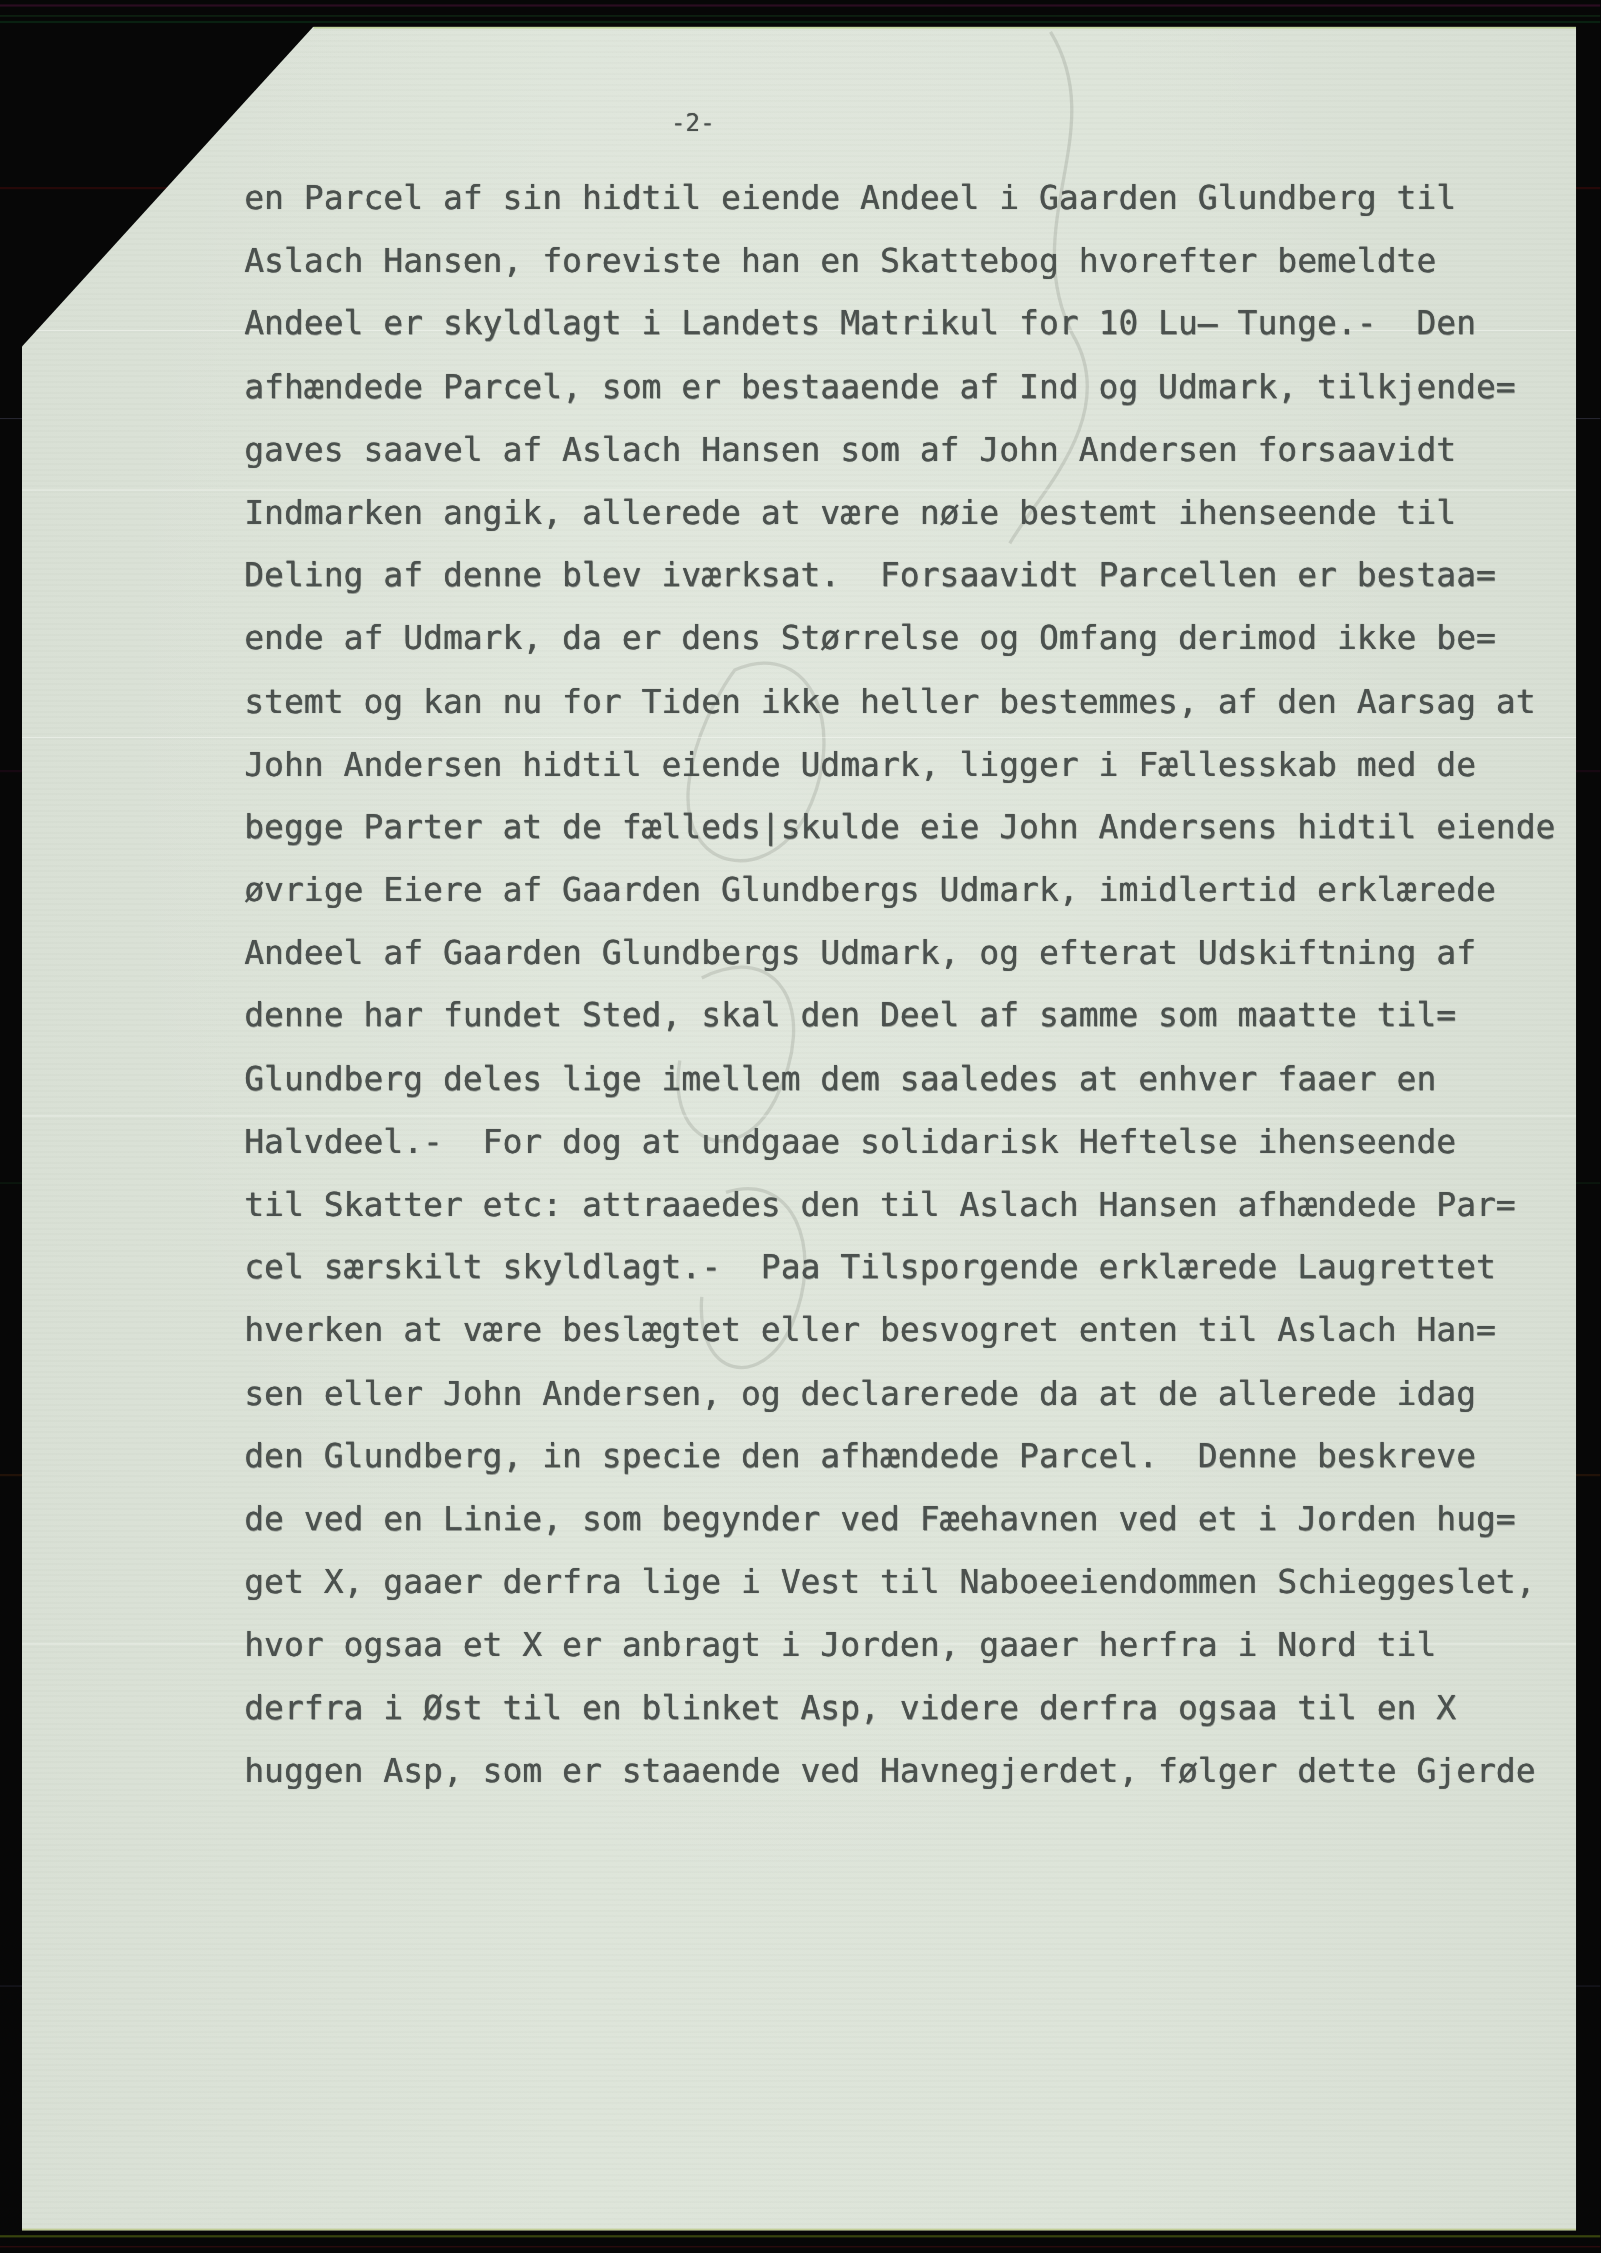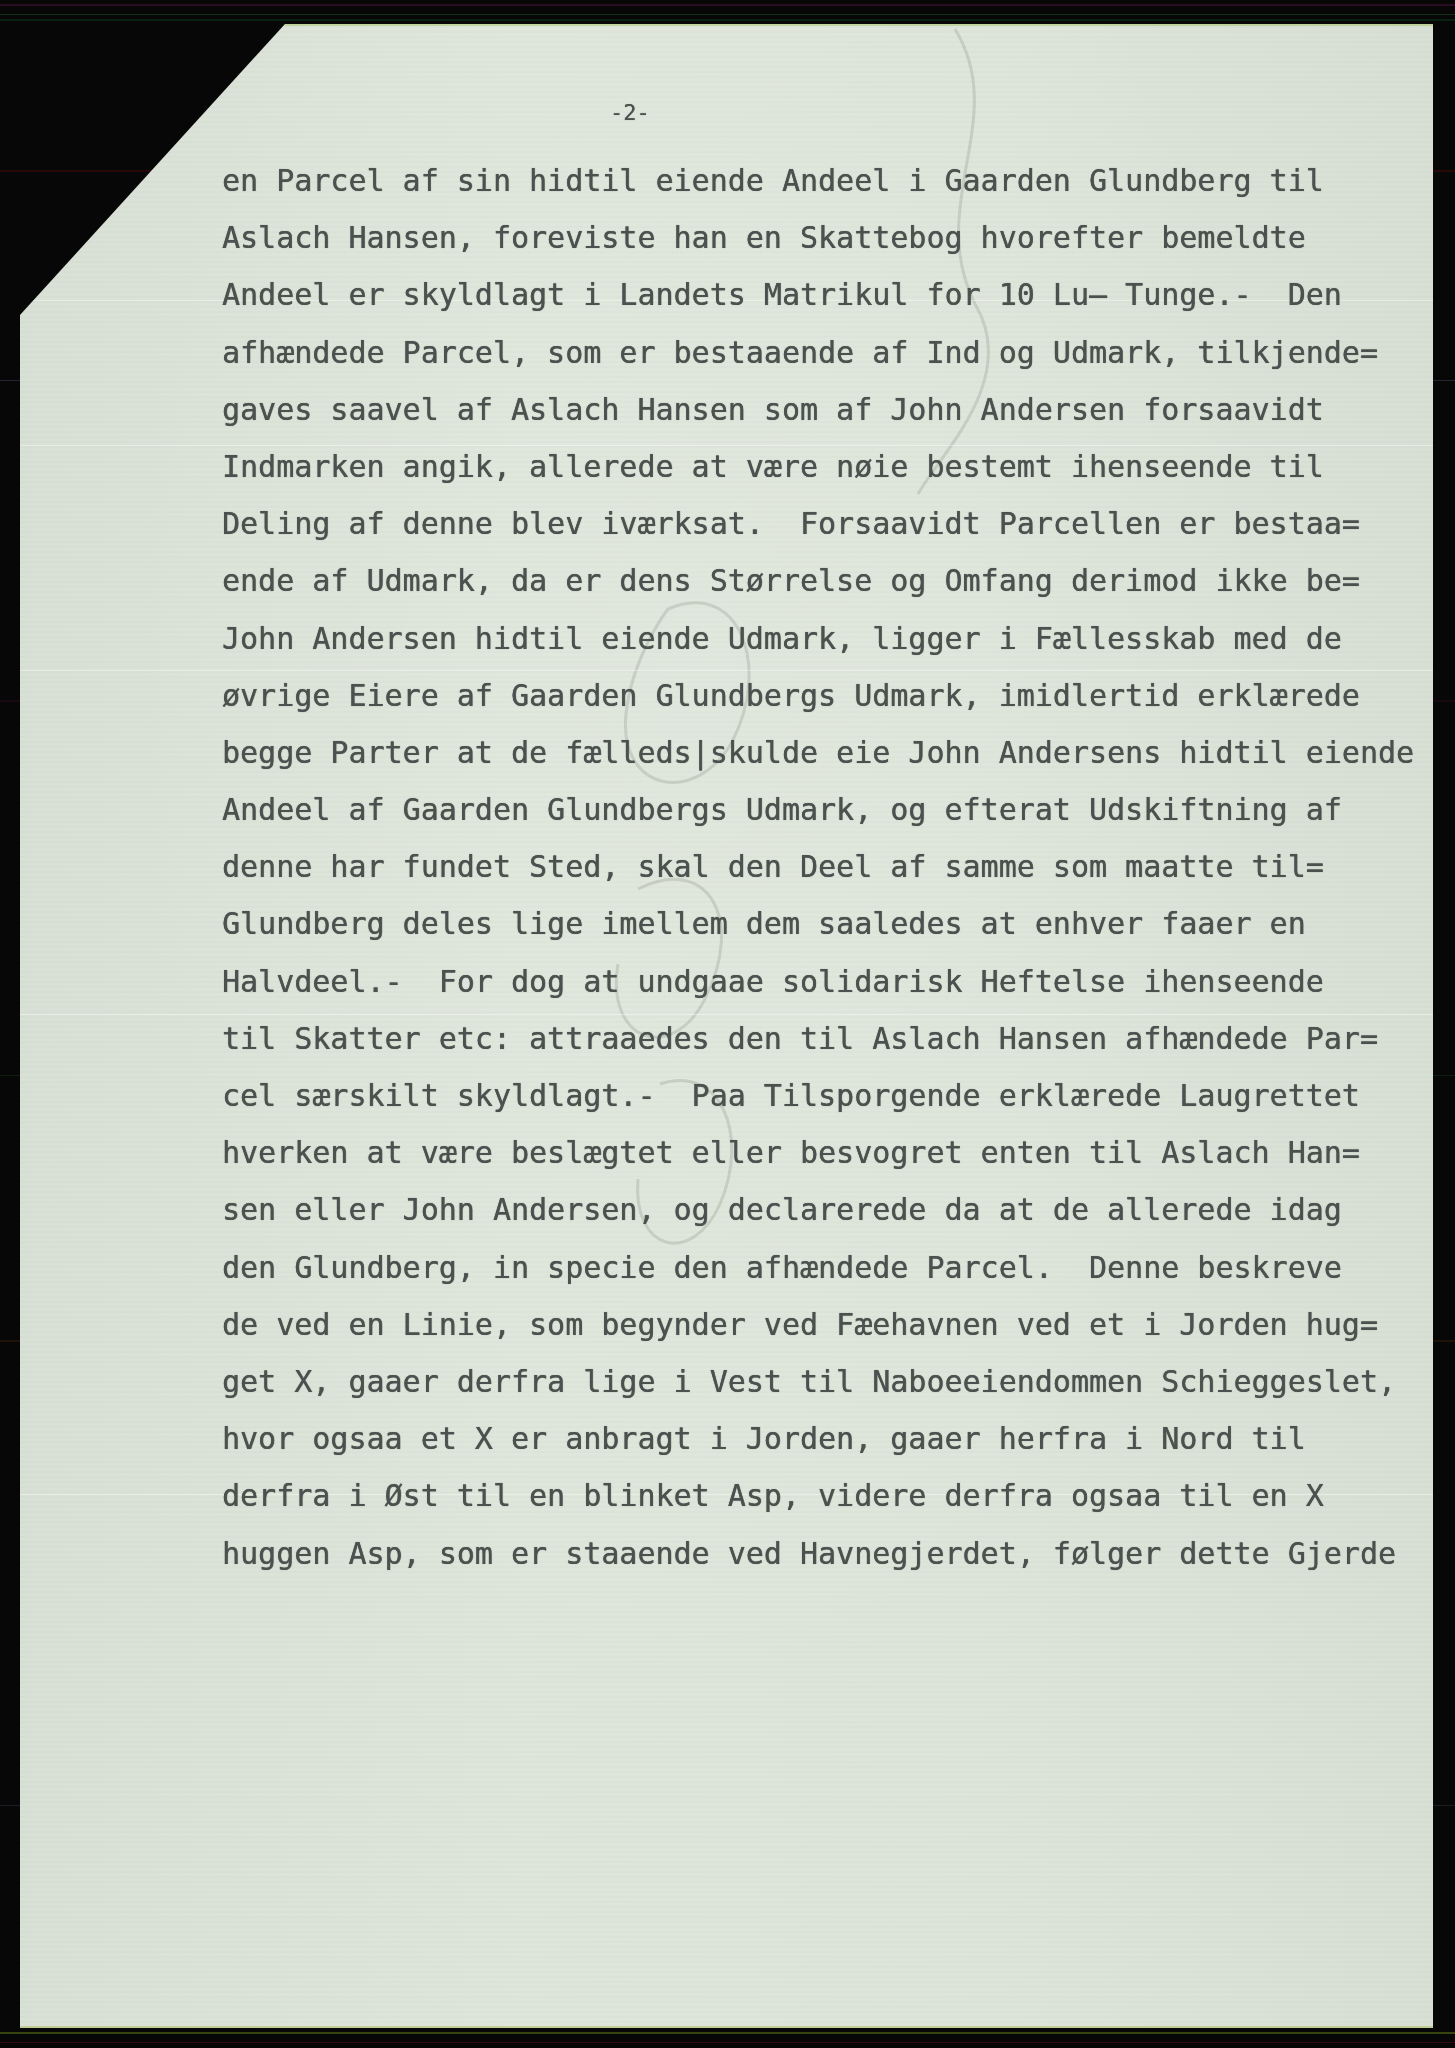--- a/index.html
+++ b/index.html
@@ -108,23 +108,24 @@
 
     <div class="text-block">
       <div class="line">en Parcel af sin hidtil eiende Andeel i Gaarden Glundberg til</div>
       <div class="line">Aslach Hansen, foreviste han en Skattebog hvorefter bemeldte</div>
       <div class="line">Andeel er skyldlagt i Landets Matrikul for 10 Lu̶ Tunge.-  Den</div>
       <div class="line">afhændede Parcel, som er bestaaende af Ind og Udmark, tilkjende=</div>
       <div class="line">gaves saavel af Aslach Hansen som af John Andersen forsaavidt</div>
       <div class="line">Indmarken angik, allerede at være nøie bestemt ihenseende til</div>
       <div class="line">Deling af denne blev iværksat.  Forsaavidt Parcellen er bestaa=</div>
       <div class="line">ende af Udmark, da er dens Størrelse og Omfang derimod ikke be=</div>
+      <div class="line">stemt og kan nu for Tiden ikke heller bestemmes, af den Aarsag at</div>
       <div class="line">John Andersen hidtil eiende Udmark, ligger i Fællesskab med de</div>
+      <div class="line">begge Parter at de fælleds|skulde eie John Andersens hidtil eiende</div>
       <div class="line">øvrige Eiere af Gaarden Glundbergs Udmark, imidlertid erklærede</div>
-      <div class="line">begge Parter at de fælleds|skulde eie John Andersens hidtil eiende</div>
       <div class="line">Andeel af Gaarden Glundbergs Udmark, og efterat Udskiftning af</div>
       <div class="line">denne har fundet Sted, skal den Deel af samme som maatte til=</div>
       <div class="line">Glundberg deles lige imellem dem saaledes at enhver faaer en</div>
       <div class="line">Halvdeel.-  For dog at undgaae solidarisk Heftelse ihenseende</div>
       <div class="line">til Skatter etc: attraaedes den til Aslach Hansen afhændede Par=</div>
       <div class="line">cel særskilt skyldlagt.-  Paa Tilsporgende erklærede Laugrettet</div>
       <div class="line">hverken at være beslægtet eller besvogret enten til Aslach Han=</div>
       <div class="line">sen eller John Andersen, og declarerede da at de allerede idag</div>
       <div class="line">den Glundberg, in specie den afhændede Parcel.  Denne beskreve</div>
       <div class="line">de ved en Linie, som begynder ved Fæehavnen ved et i Jorden hug=</div>

